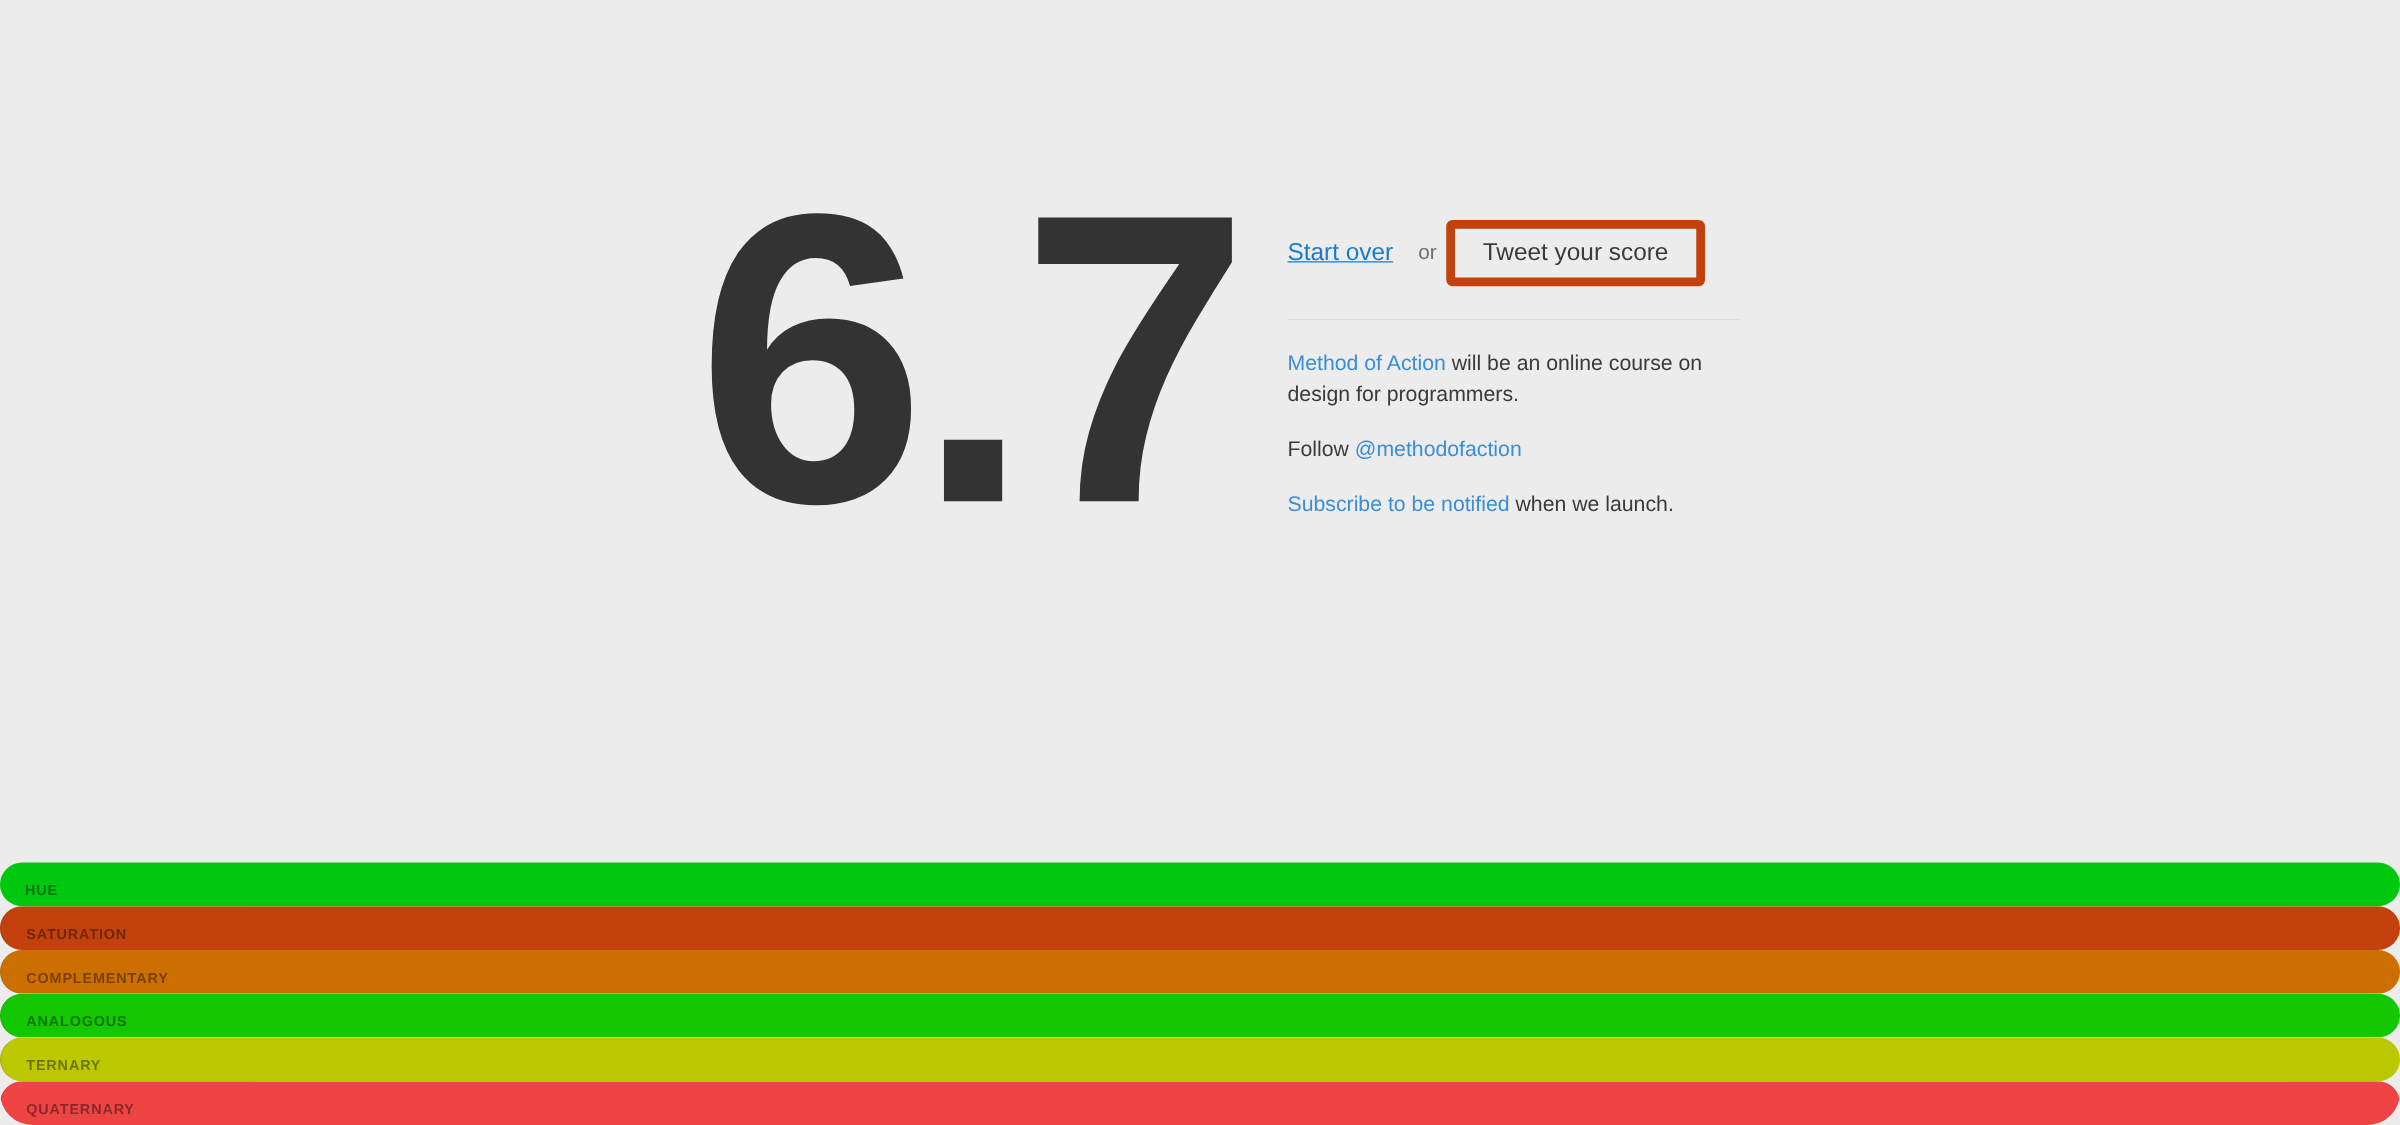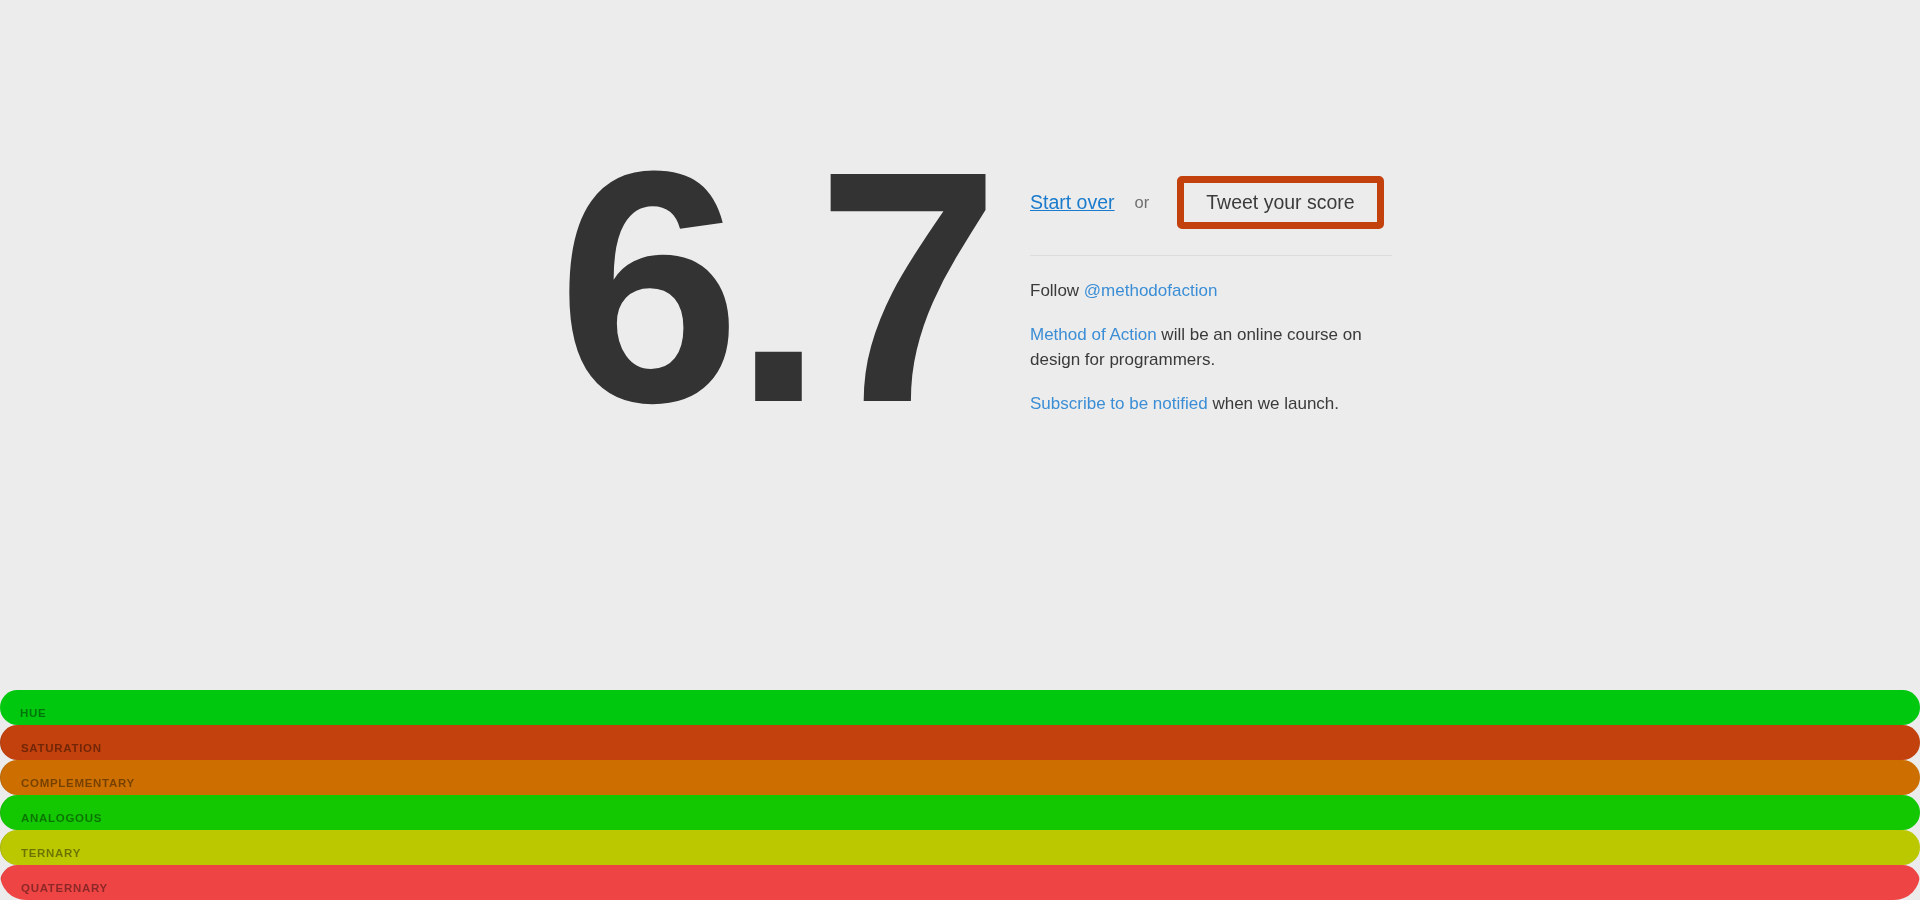--- a/index.html
+++ b/index.html
@@ -70,21 +70,21 @@
 
   #start-over-link {
     color: #1a7bcc;
     text-decoration: underline;
     font-size: 19.5px;
     cursor: pointer;
   }
   #action-or {
     color: #6f6f6f;
     font-size: 16.5px;
-    margin: 0 28px 0 20px;
+    margin: 0 8px 0 20px;
   }
   #tweet-button {
     display: inline-flex;
     align-items: center;
     justify-content: center;
     height: 53px;
     padding: 0 22px;
     background: #ececec;
     border: 7px solid #c2410c;
     border-radius: 5px;
@@ -172,22 +172,22 @@
 
       <div id="action-row">
         <a id="start-over-link">Start over</a>
         <span id="action-or">or</span>
         <button id="tweet-button">Tweet your score</button>
       </div>
 
       <hr id="panel-divider">
 
       <div id="about-block">
+        <p><a>Method of Action</a><span> will be an online course on design for programmers.</span></p>
         <p><span>Follow </span><a>@methodofaction</a></p>
-        <p><a>Method of Action</a><span> will be an online course on design for programmers.</span></p>
         <p><a>Subscribe to be notified</a><span> when we launch.</span></p>
       </div>
 
     </div>
   </div>
 </div>
 
 <div id="score-bars">
     <div class="score-bar" style="background: rgb(0, 200, 15);">
       <div class="score-bar-label">HUE</div>

